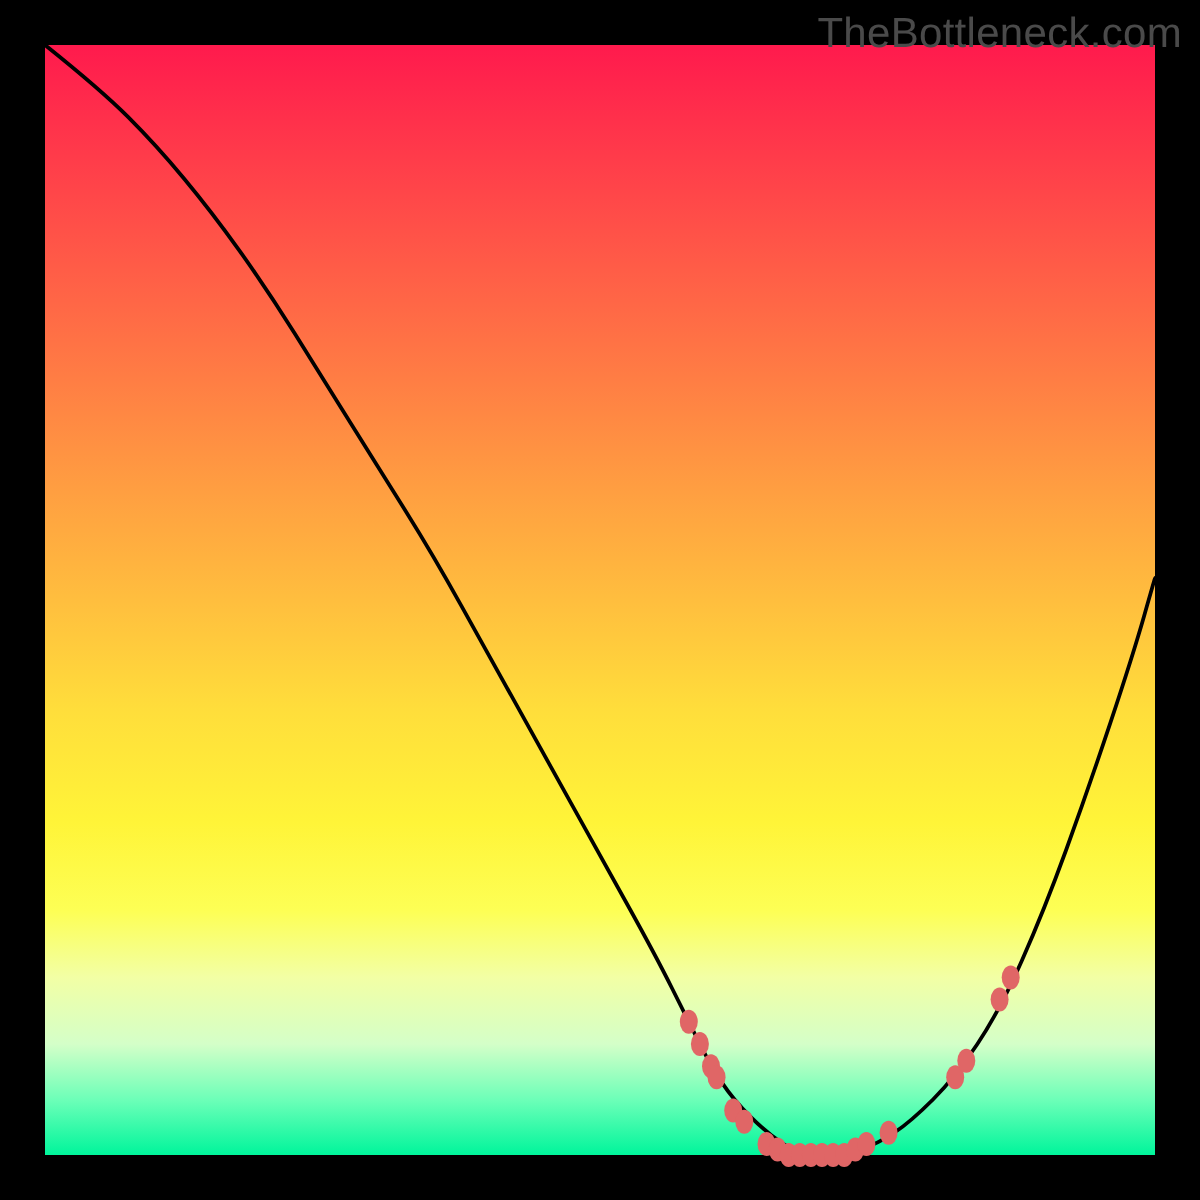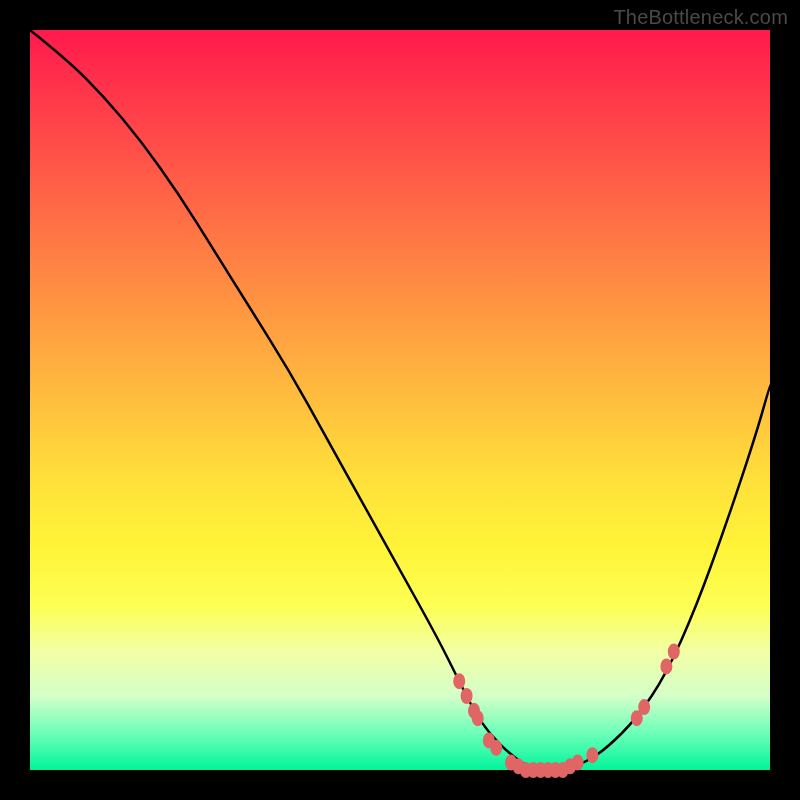--- a/index.html
+++ b/index.html
@@ -31,21 +31,21 @@
       #d4ffc8 90%,
       #6dffb8 95%,
       #00f59b 100%
     );
   }
   .watermark {
     position: absolute;
     top: 6px;
     right: 12px;
     color: #4a4a4a;
-    font-size: 20px;
+    font-size: 28px;
     font-weight: 500;
     letter-spacing: 0.2px;
   }
   svg.curve {
     position: absolute;
     left: 30px;
     top: 30px;
     width: 740px;
     height: 740px;
     overflow: visible;

